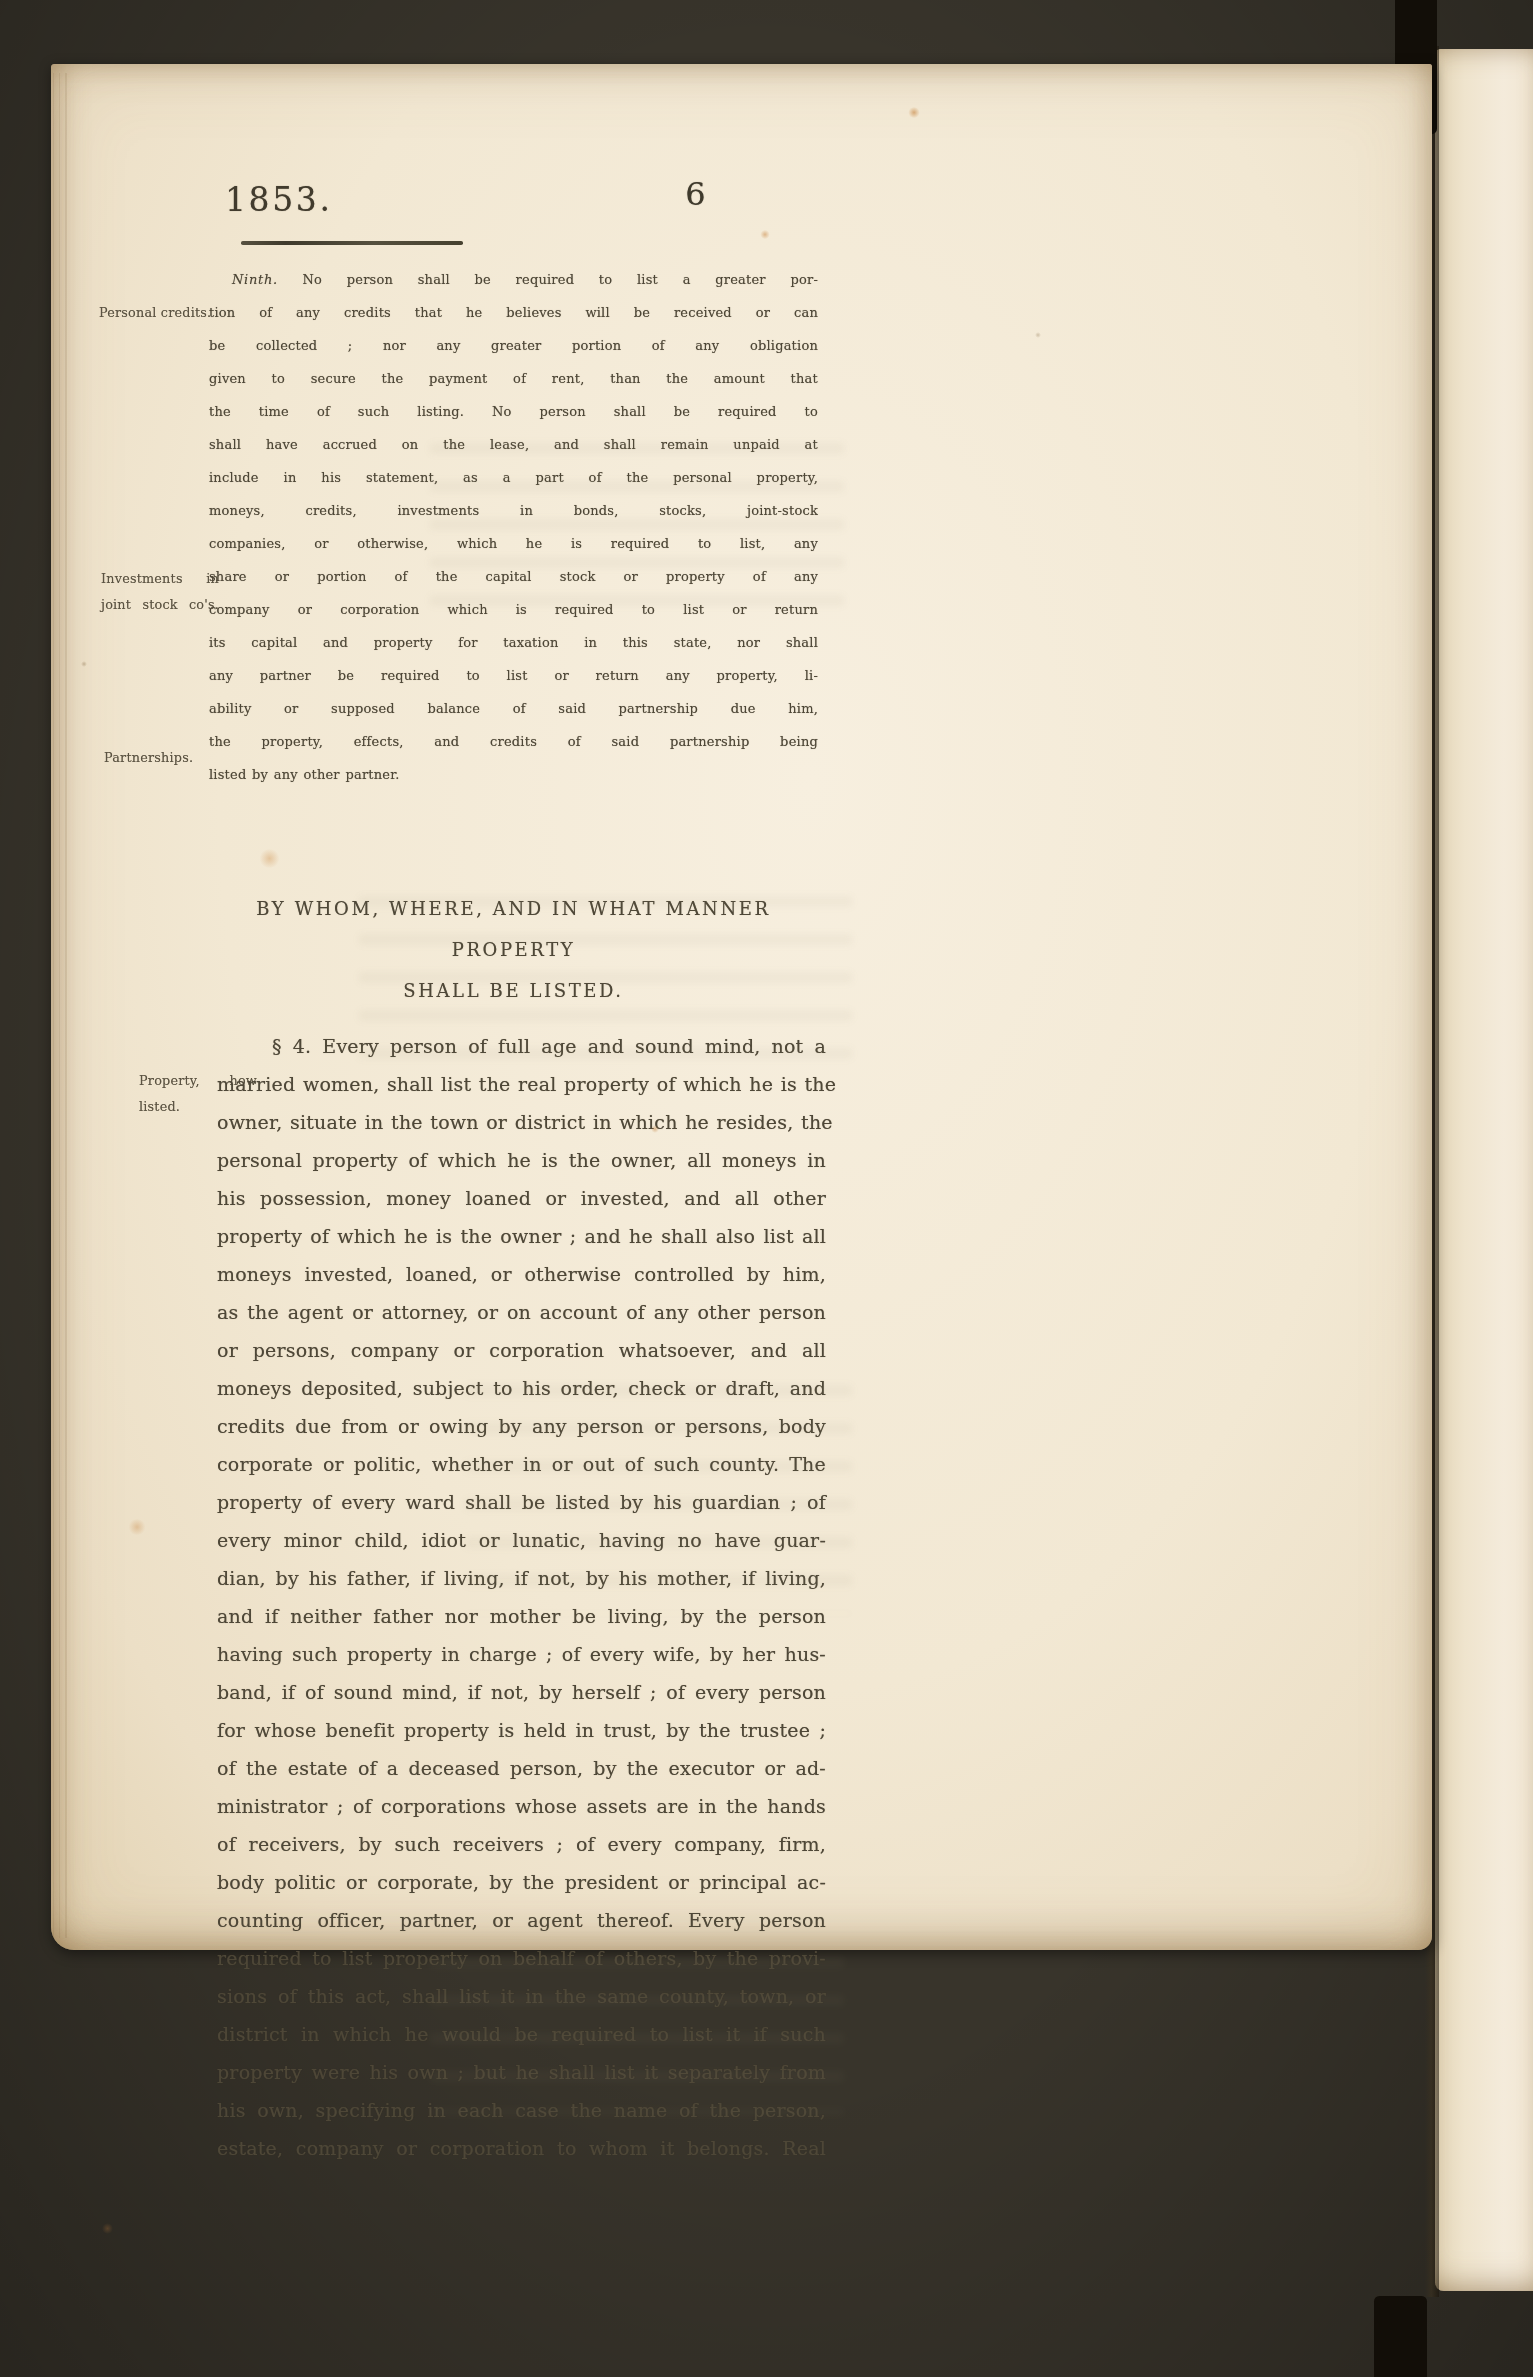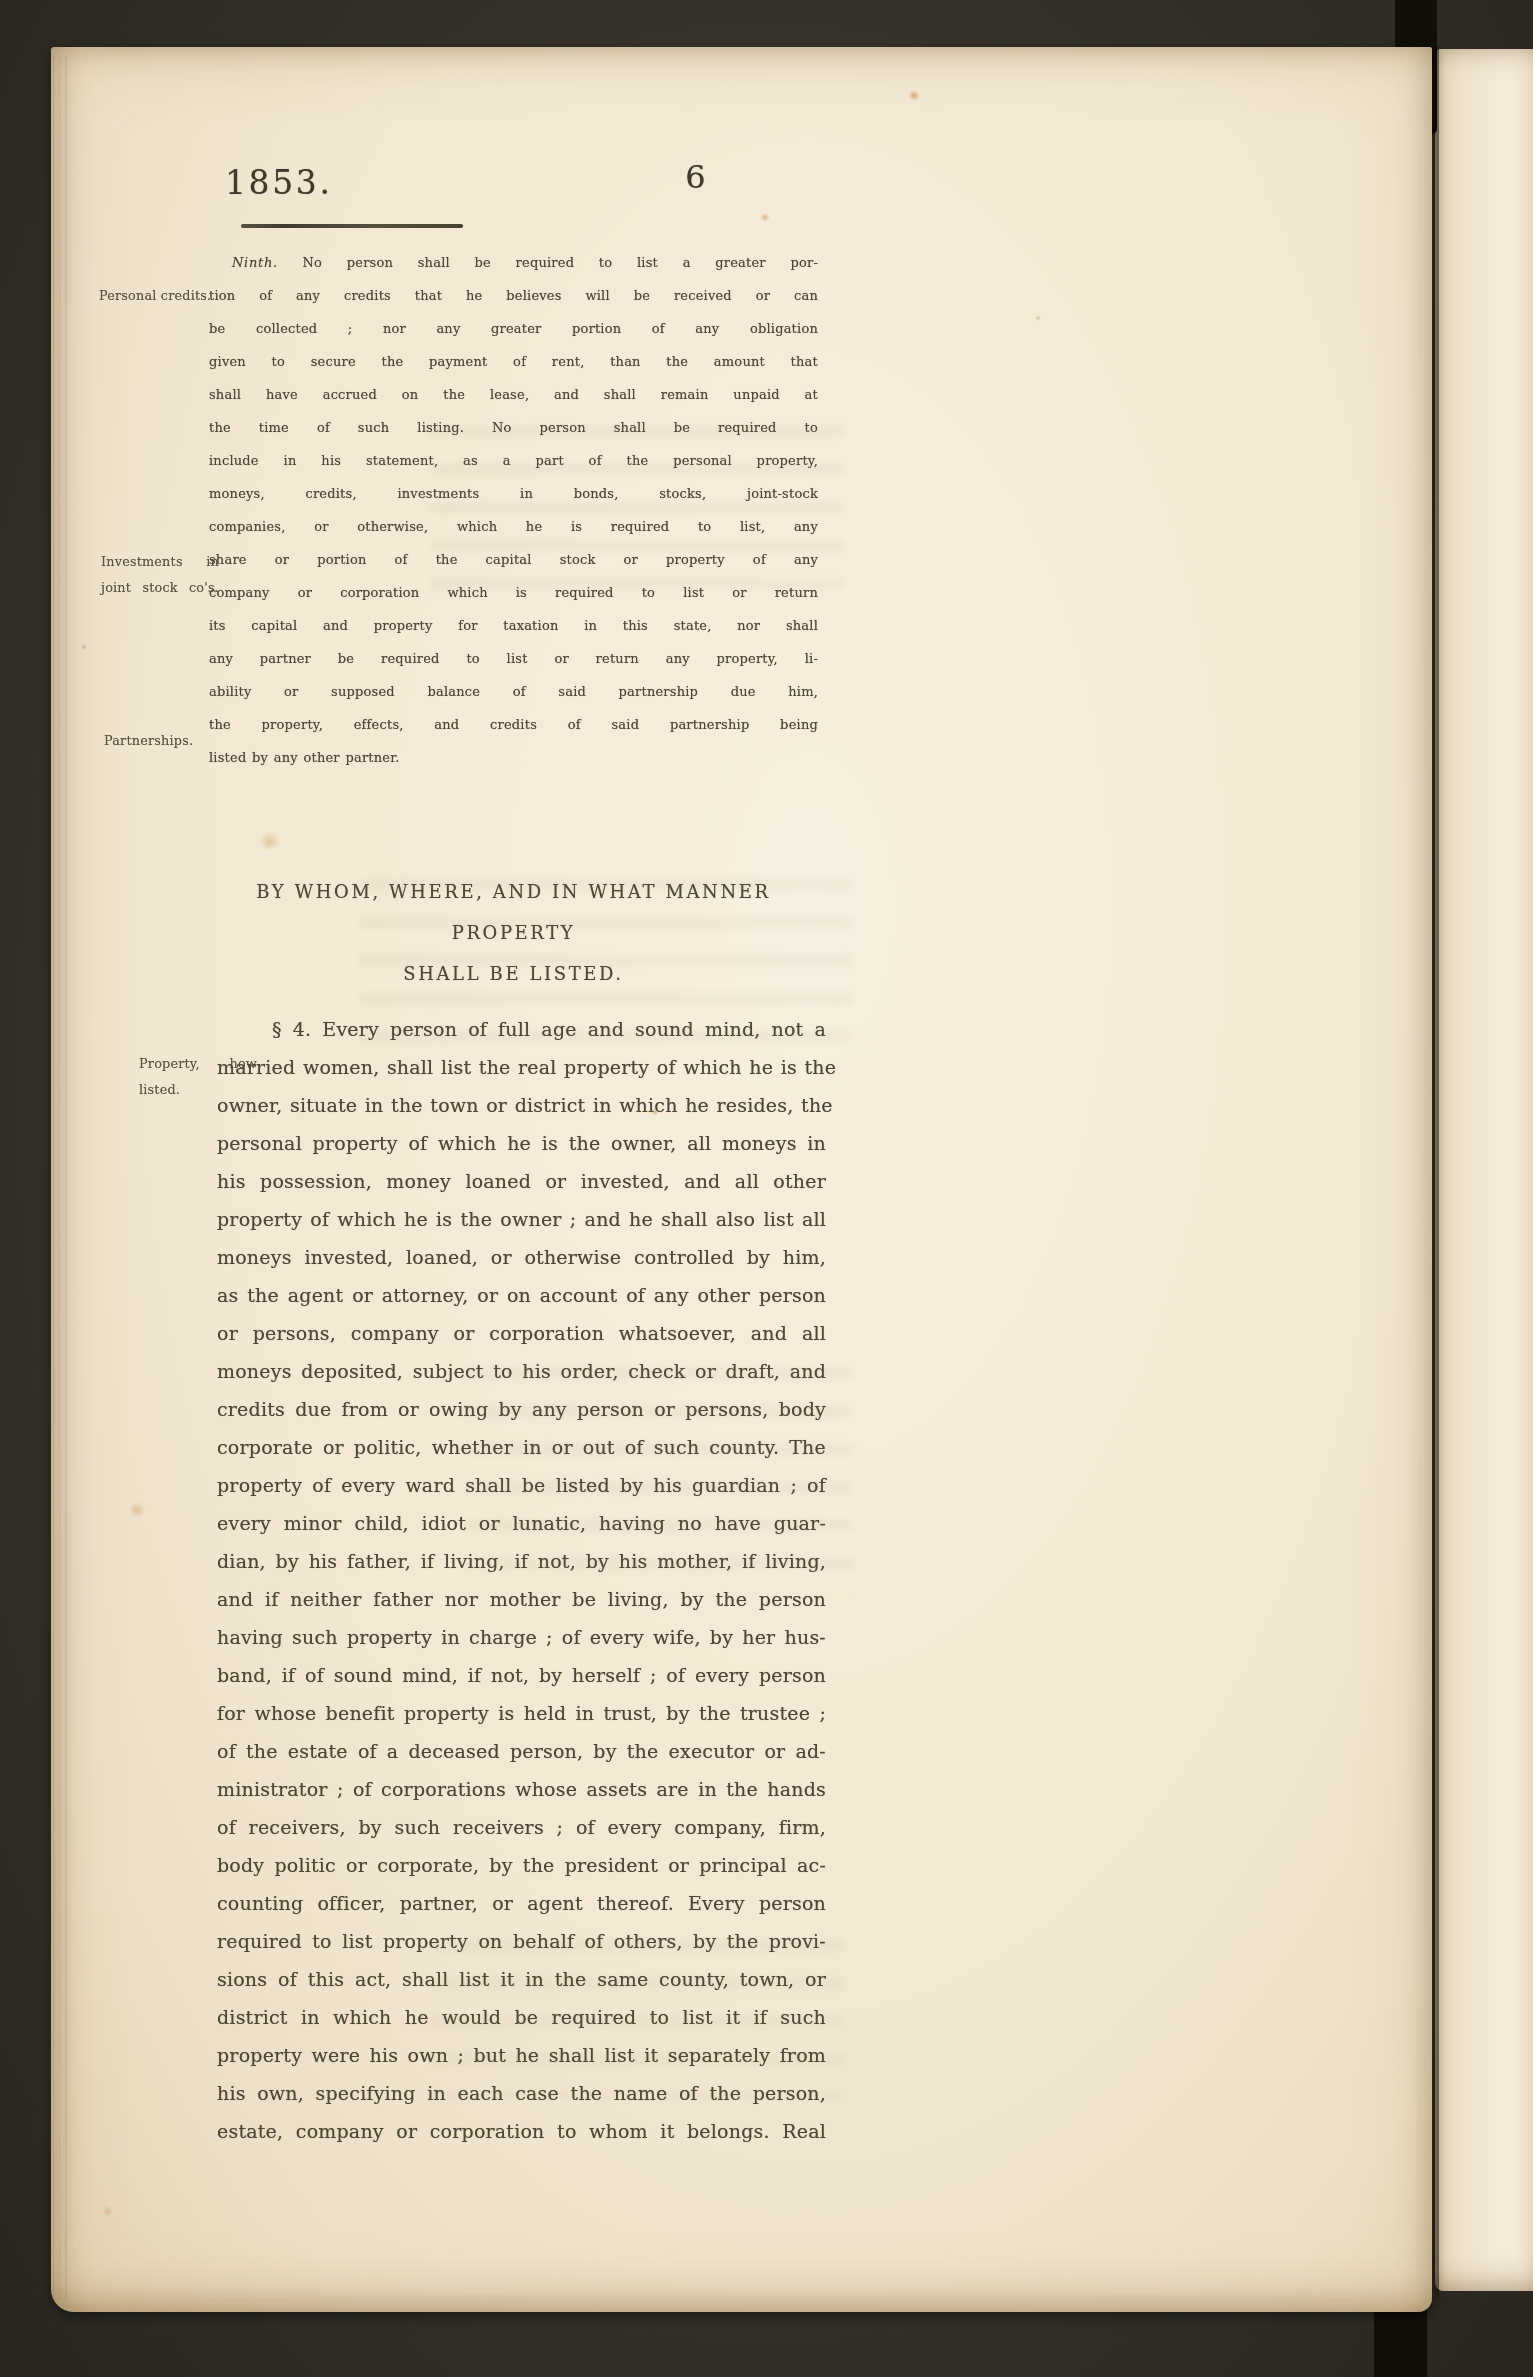--- a/index.html
+++ b/index.html
@@ -30,21 +30,21 @@
   .notch-top{
     position:absolute;left:1395px;top:0;width:42px;height:134px;
     background:#120e08;border-radius:0 0 5.3px 5.3px;
   }
   .notch-bottom{
     position:absolute;left:1374px;top:2296px;width:53px;height:81px;
     background:#120e08;border-radius:5.3px 5.3px 0 0;
   }
   
   .page{
-    position:absolute;left:51px;top:47px;width:1381px;height:2265px;
+    position:absolute;left:51px;top:64px;width:1381px;height:1886px;
     background:radial-gradient(ellipse at 55% 38%, #f7efdf 0%, #f2e8d3 55%, #ecdfc6 82%, #e2d2b2 100%);
     border-radius:3.5px 2.6px 14px 23px;
     box-shadow:
       inset 0 0 79px rgba(150,115,60,.16),
       inset 21px 0 33px -16px rgba(130,100,55,.42),
       inset -17.6px 0 30px -14px rgba(130,100,55,.34),
       inset 0 -30px 42px -23px rgba(130,100,55,.42),
       inset 0 23px 37px -25px rgba(130,100,55,.34),
       1.8px 3.5px 12.3px rgba(0,0,0,.45);
   }
@@ -144,22 +144,22 @@
       <div class="tline">Property, how</div>
       <div class="tline rag">listed.</div>
     </div>
 
   <div class="textcol para1 ink" style="position:absolute;">
     <div class="firstline"><span class="lead-italic">Ninth.</span> <span>No person shall be required to list a greater por-</span></div>
     <div>
         <div class="tline">tion of any credits that he believes will be received or can</div>
         <div class="tline">be collected ; nor any greater portion of any obligation</div>
         <div class="tline">given to secure the payment of rent, than the amount that</div>
+        <div class="tline">the time of such listing.  No person shall be required to</div>
         <div class="tline">shall have accrued on the lease, and shall remain unpaid at</div>
-        <div class="tline">the time of such listing.  No person shall be required to</div>
         <div class="tline">include in his statement, as a part of the personal property,</div>
         <div class="tline">moneys, credits, investments in bonds, stocks, joint-stock</div>
         <div class="tline">companies, or otherwise, which he is required to list, any</div>
         <div class="tline">share or portion of the capital stock or property of any</div>
         <div class="tline">company or corporation which is required to list or return</div>
         <div class="tline">its capital and property for taxation in this state, nor shall</div>
         <div class="tline">any partner be required to list or return any property, li-</div>
         <div class="tline">ability or supposed balance of said partnership due him,</div>
         <div class="tline">the property, effects, and credits of said partnership being</div>
         <div class="tline rag">listed by any other partner.</div>

